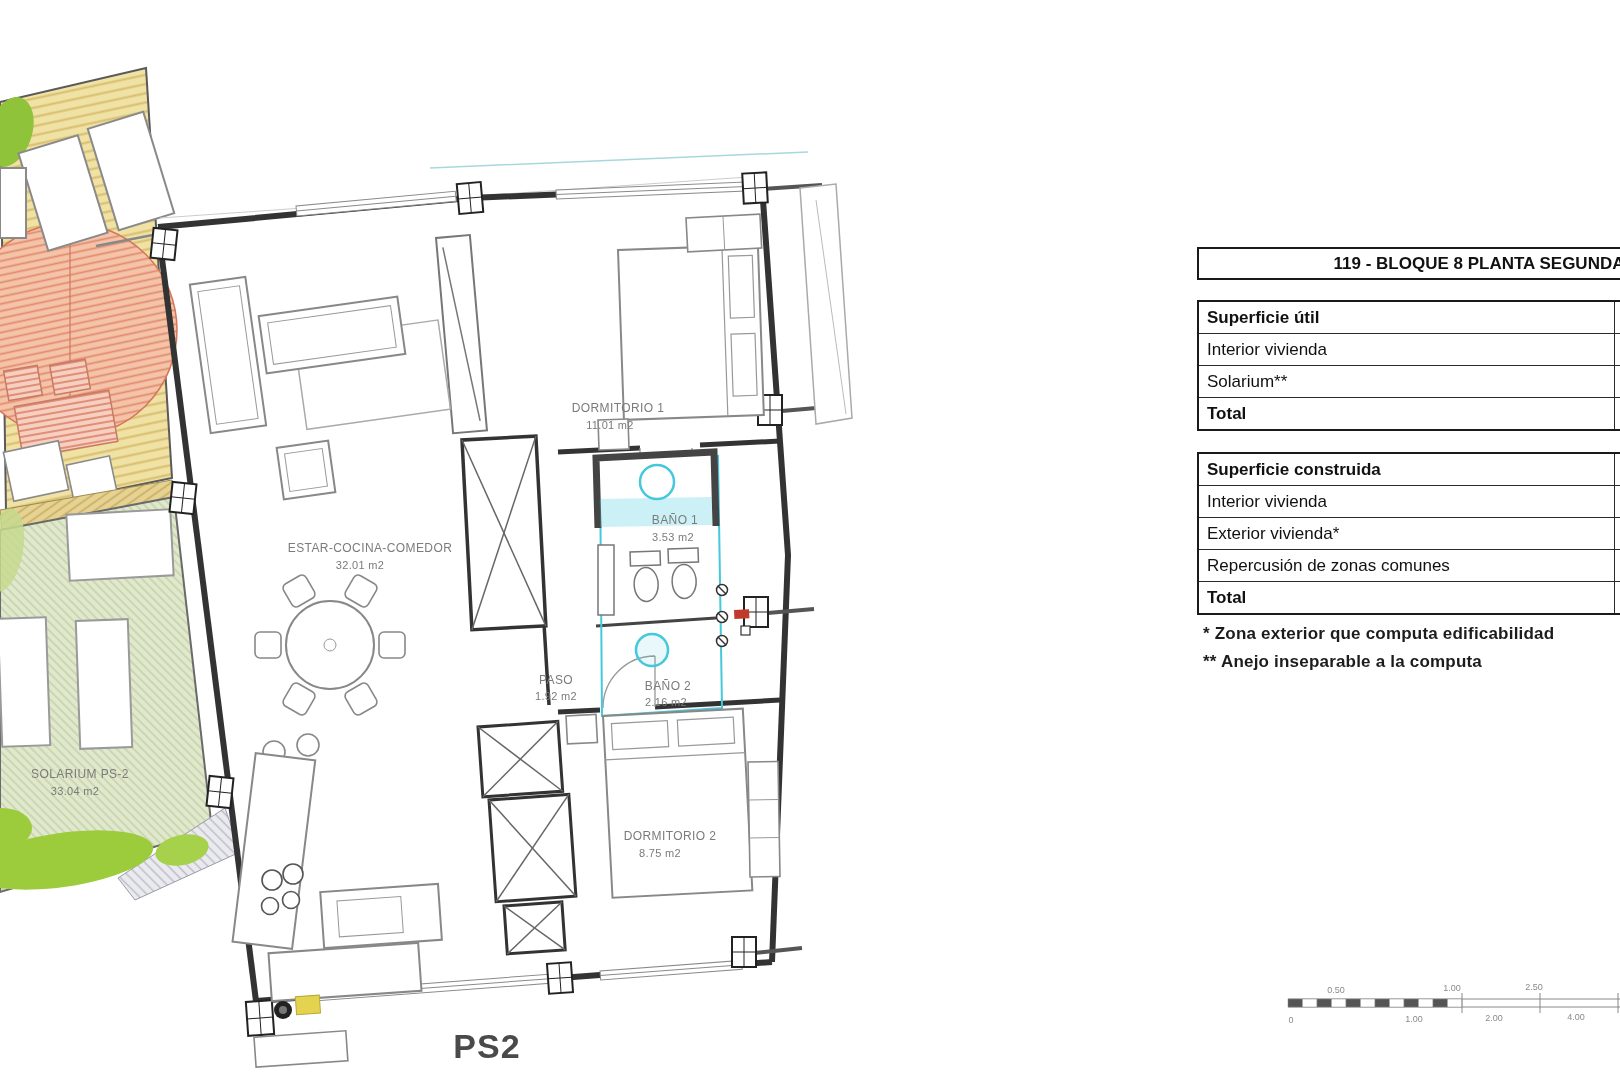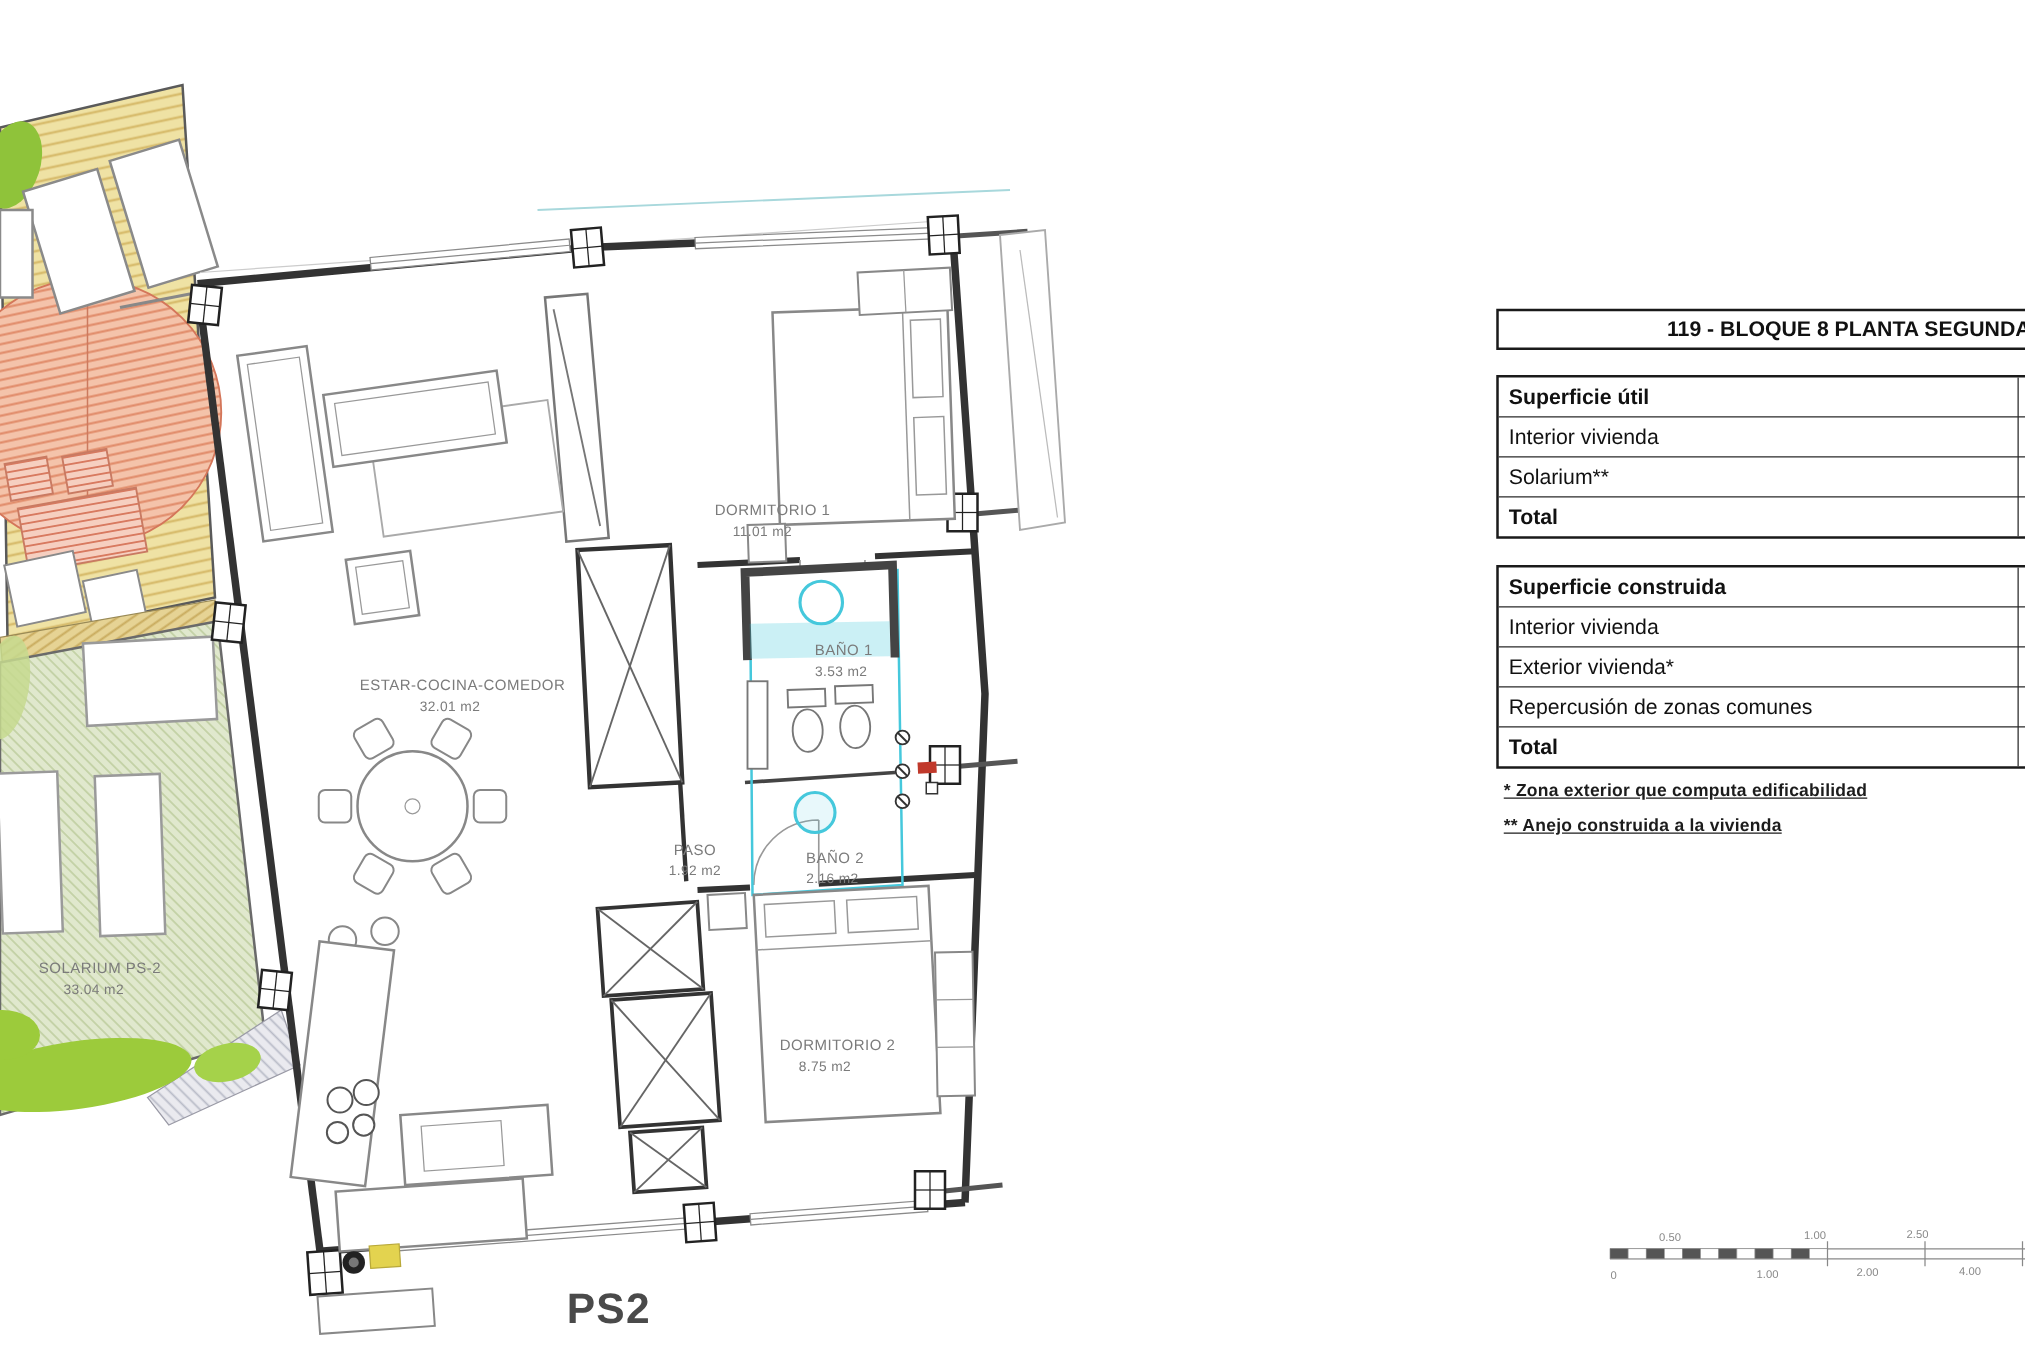--- a/index.html
+++ b/index.html
@@ -15,21 +15,21 @@
              border:2px solid #1a1a1a;background:#fff;text-align:center;line-height:29px;
              font-size:17px;font-weight:bold;}
   .tbl{position:absolute;left:1197px;width:560px;border:2px solid #1a1a1a;background:#fff;}
   .tbl::after{content:"";position:absolute;top:0;bottom:0;left:415px;border-left:1.5px solid #2a2a2a;}
   .tbl .row{height:31px;line-height:31px;padding-left:8px;font-size:17px;border-top:1.2px solid #2a2a2a;
             white-space:nowrap;overflow:hidden;}
   .tbl .row:first-child{border-top:none;}
   .tbl .hdr,.tbl .tot{font-weight:bold;}
   .t1{top:300px;}
   .t2{top:452px;}
-  .fnote{position:absolute;left:1203px;font-size:14px;font-weight:bold;color:#1c1c1c;letter-spacing:.2px;text-decoration:underline;}
+  .fnote{position:absolute;left:1203px;font-size:17px;font-weight:bold;color:#1c1c1c;letter-spacing:.2px;}
   .fn1{top:624px;} .fn2{top:652px;}
 </style>
 </head>
 <body>
 
 <div class="canvas">
 
 <svg width="1620" height="1080" viewBox="0 0 1620 1080">
   <defs>
     <pattern id="hatchYellow" width="9" height="9" patternUnits="userSpaceOnUse" patternTransform="rotate(-12)">
@@ -429,15 +429,15 @@
 
   <div class="tbl t2">
     <div class="row hdr">Superficie construida</div>
     <div class="row">Interior vivienda</div>
     <div class="row">Exterior vivienda*</div>
     <div class="row">Repercusión de zonas comunes</div>
     <div class="row tot">Total</div>
   </div>
 
   <div class="fnote fn1">* Zona exterior que computa edificabilidad</div>
-  <div class="fnote fn2">** Anejo construida a la vivienda</div>
+  <div class="fnote fn2">** Anejo inseparable a la computa</div>
 
 </div>
 
 </body></html>

